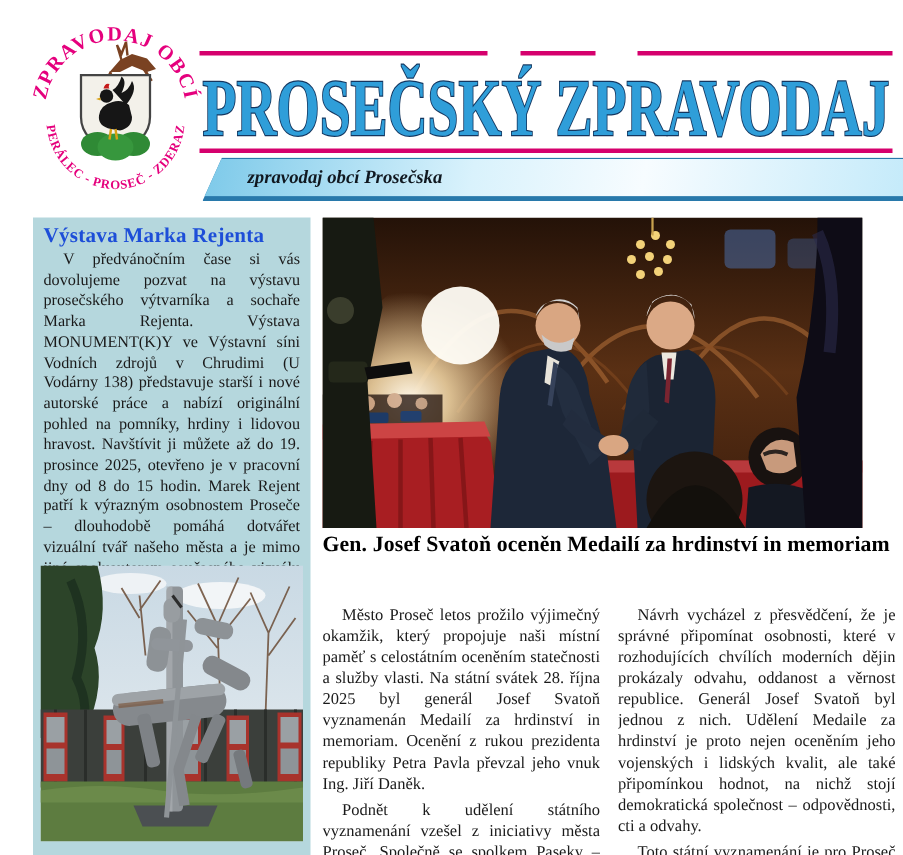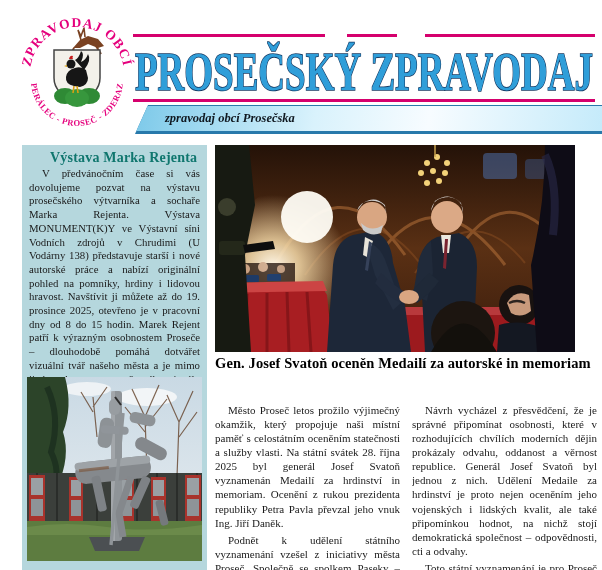--- a/index.html
+++ b/index.html
@@ -34,22 +34,22 @@
   .issue-bar-inner .issue-no {
     position:absolute; right:10px; top:5px;
     font-style:italic; font-weight:bold; font-size:10px; color:#101820;margin-top:43px;
   }
   
   .left-box {
     position:absolute; left:22px; top:145px; width:185px; height:425px;
     background:#b5d7dd; overflow:hidden;
   }
   .left-box h2 {
-    font-size:14px; font-weight:bold; color:#0f766e;
-    padding:5px 7px 1px 7px; letter-spacing:.2px;margin-left:21px;
+    font-size:14px; font-weight:bold; color:#1d4ed8;
+    padding:5px 7px 1px 7px; letter-spacing:.2px;
   }
   .left-box .body {
     padding:0 7px; font-size:10.8px; line-height:1.27;
     text-align:justify; hyphens:auto; -webkit-hyphens:auto;
   }
   .left-box .body p { text-indent:13px; }
   .sculpture-photo { position:absolute; left:5px; top:232px; width:175px; height:184px; }
   
   .ceremony-photo { position:absolute; left:215px; top:145px; width:360px; height:207px; }
   .main-headline {
@@ -314,21 +314,21 @@
       <circle cx="304" cy="160" r="20" fill="#181210"></circle>
       <path d="M292,158 Q300,144 314,150 L316,166 Q306,174 296,168 Z" fill="#c89a7c"></path>
       <path d="M294,158 q8,-4 16,0" stroke="#2c2420" stroke-width="2.5" fill="none"></path>
       <path d="M284,180 Q306,174 324,182 L326,207 L282,207 Z" fill="#141822"></path>
     </g>
     <path d="M330,0 L360,0 L360,207 L322,207 L316,120 Q330,60 330,0 Z" fill="#0e0c16"></path>
     <path d="M330,10 Q344,40 338,90" stroke="#2a2a4a" stroke-width="8" fill="none" opacity=".6"></path>
   </g>
 </svg>
 
-<div class="main-headline">Gen. Josef Svatoň oceněn Medailí za autorské in memoriam</div>
+<div class="main-headline">Gen. Josef Svatoň oceněn Medailí za hrdinství in memoriam</div>
 
 <div class="main-cols">
   <div class="col col-1">
     <p>Město Proseč letos prožilo výjimečný okamžik, který propojuje naši místní paměť s celostátním oceněním statečnosti a služby vlasti. Na státní svátek 28. října 2025 byl generál Josef Svatoň vyznamenán Medailí za hrdinství in memoriam. Ocenění z rukou prezidenta republiky Petra Pavla převzal jeho vnuk Ing. Jiří Daněk.</p>
     <p>Podnět k udělení státního vyznamenání vzešel z iniciativy města Proseč. Společně se spolkem Paseky – 2017, z. s., a Ing. Jiřím Daňkem jsme prezidentovi České republiky předložili návrh na ocenění generála Josefa Svatoně in memoriam jako</p>
   </div>
   <div class="col col-2">
     <p>Návrh vycházel z přesvědčení, že je správné připomínat osobnosti, které v rozhodujících chvílích moderních dějin prokázaly odvahu, oddanost a věrnost republice. Generál Josef Svatoň byl jednou z nich. Udělení Medaile za hrdinství je proto nejen oceněním jeho vojenských i lidských kvalit, ale také připomínkou hodnot, na nichž stojí demokratická společnost – odpovědnosti, cti a odvahy.</p>
     <p>Toto státní vyznamenání je pro Proseč důvodem k hrdosti i tiché úctě. Zároveň je závazkem, abychom na podobné příběhy nezapomínali a předávali je dalším generacím jako důkaz, že svoboda není</p>
   </div>

